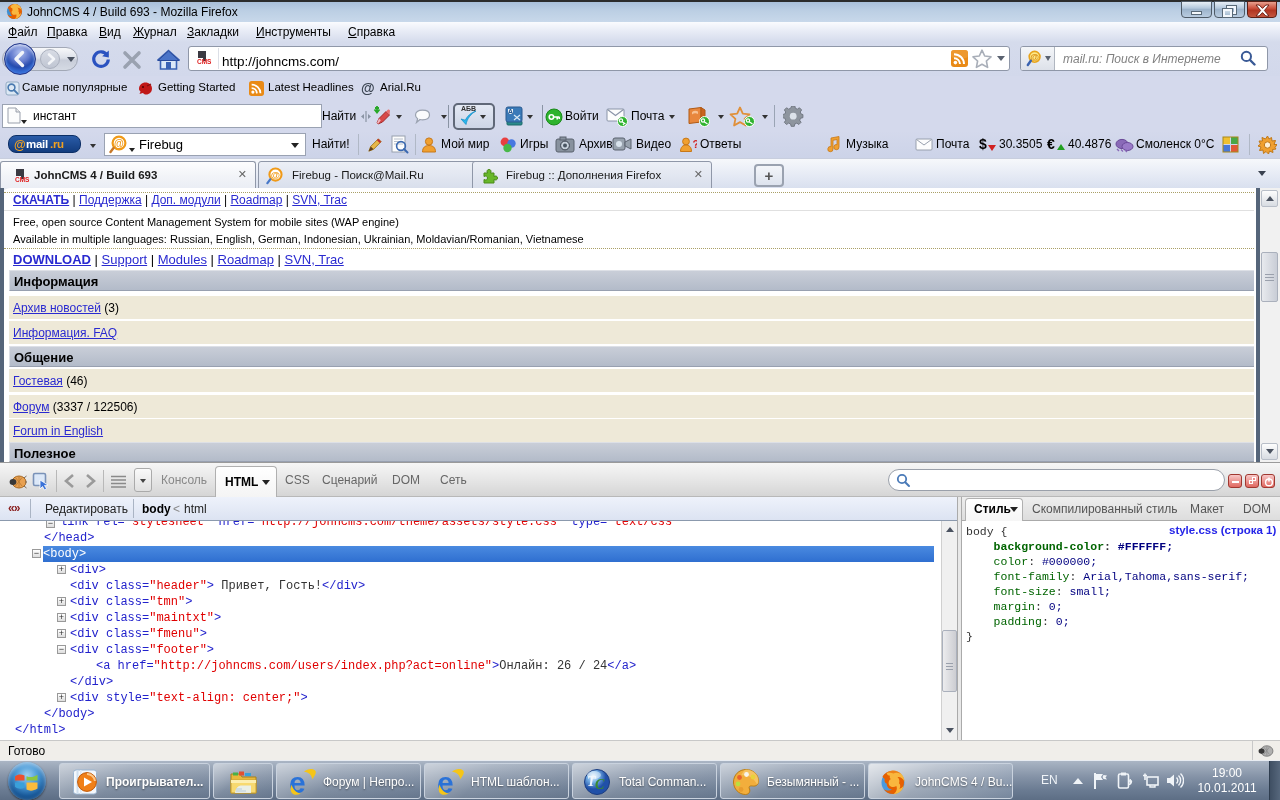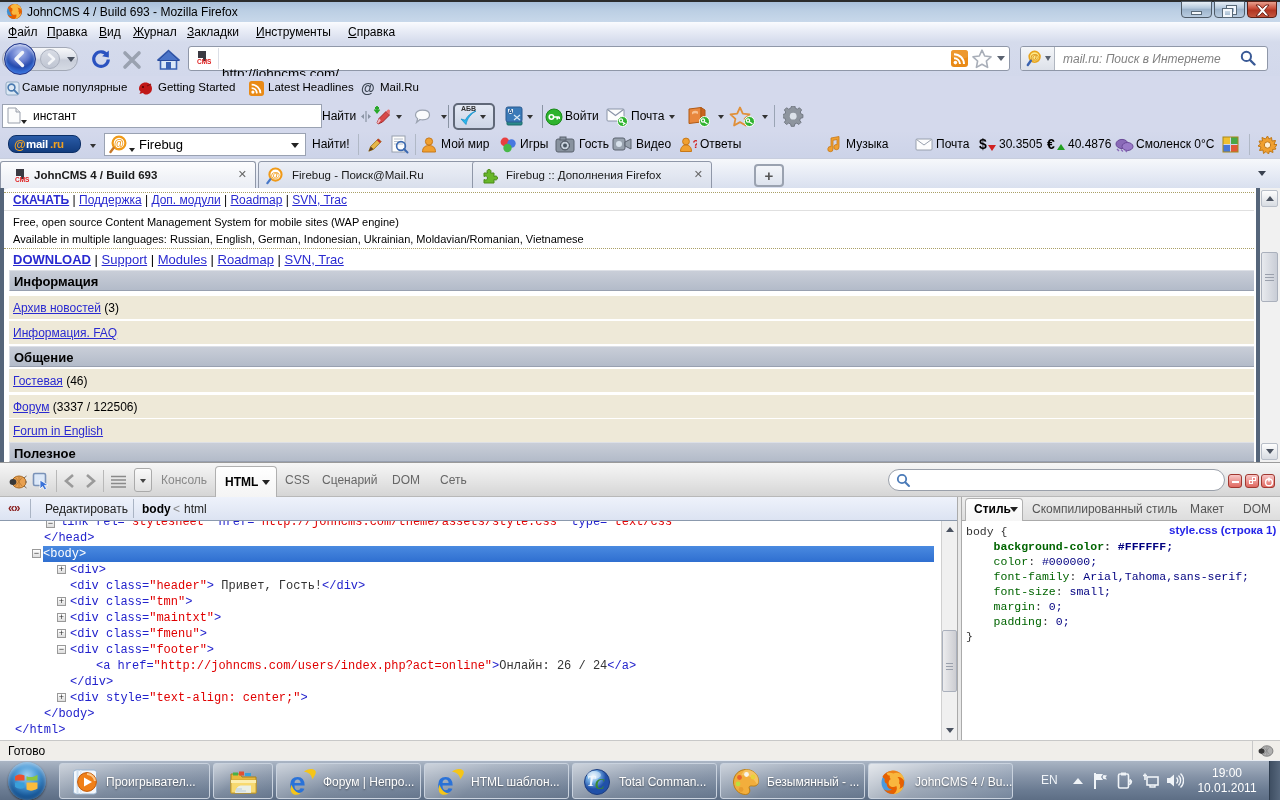--- a/index.html
+++ b/index.html
@@ -154,21 +154,21 @@
     <path d="M11.5 2 L22 11.5 L1 11.5 Z" fill="#4a74c8" stroke="#2a4a9a" stroke-width="1"></path>
     <rect x="9" y="13" width="5" height="7" fill="#3a62b4"></rect>
   </svg>
   <div class="abs" id="urlbar"></div>
   <div class="abs" style="left:192px;top:6px;width:27px;height:21px;border-right:1px solid #dcdfe6;"></div>
   <div class="abs" style="left:197px;top:8px;width:16px;height:16px;">
     <div style="position:absolute;left:1px;top:1px;width:8px;height:7px;background:#3a3a42;"></div>
     <div style="position:absolute;left:6px;top:3px;width:3px;height:8px;background:#3a3a42;"></div>
     <div style="position:absolute;left:0px;top:8px;font-size:6.5px;font-weight:bold;color:#e02020;letter-spacing:0;">CMS</div>
   </div>
-  <div class="abs" style="left:222px;top:24px;font-size:13.5px;">http://johncms.com/</div>
+  <div class="abs" style="left:222px;top:12px;font-size:13.5px;">http://johncms.com/</div>
   <svg class="abs" style="left:951px;top:8px" width="17" height="17" viewBox="0 0 17 17">
     <rect x="0" y="0" width="17" height="17" rx="3" fill="#e98a16"></rect>
     <rect x="0" y="0" width="17" height="8" rx="3" fill="#f0a03c" fill-opacity=".65"></rect>
     <circle cx="4.4" cy="12.6" r="1.8" fill="#fff"></circle>
     <path d="M3 8.2 A6 6 0 0 1 9 14" fill="none" stroke="#fff" stroke-width="2"></path>
     <path d="M3 4.2 A10 10 0 0 1 13 14" fill="none" stroke="#fff" stroke-width="2"></path>
   </svg>
   <svg class="abs" style="left:971px;top:6px" width="22" height="22" viewBox="0 0 22 22">
     <path d="M11 2.2 L13.7 8 L20 8.8 L15.4 13 L16.6 19.4 L11 16.2 L5.4 19.4 L6.6 13 L2 8.8 L8.3 8 Z" fill="#fdfdfd" stroke="#a8aeb8" stroke-width="1.6" stroke-linejoin="round"></path>
   </svg>
@@ -202,21 +202,21 @@
   </svg>
   <span style="left:158px">Getting Started</span>
   <svg style="position:absolute;left:249px;top:5px" width="15" height="15" viewBox="0 0 17 17">
     <rect x="0" y="0" width="17" height="17" rx="3" fill="#e98a16"></rect>
     <circle cx="4.4" cy="12.6" r="1.8" fill="#fff"></circle>
     <path d="M3 8.2 A6 6 0 0 1 9 14" fill="none" stroke="#fff" stroke-width="2"></path>
     <path d="M3 4.2 A10 10 0 0 1 13 14" fill="none" stroke="#fff" stroke-width="2"></path>
   </svg>
   <span style="left:268px">Latest Headlines</span>
   <span style="left:361px;font-size:14px;font-weight:bold;color:#3b4552;top:4px">@</span>
-  <span style="left:380px">Mail.Ru</span>
+  <span style="left:380px">Arial.Ru</span>
 </div>
 
 <div class="abs" id="mrow1">
   <div class="abs" style="left:2px;top:3px;width:320px;height:24px;background:#fff;border:1px solid #9aa2b2;"></div>
   <svg class="abs" style="left:7px;top:6px" width="14" height="17" viewBox="0 0 14 17">
       <path d="M1 1 L9 1 L13 5 L13 16 L1 16 Z" fill="#fcfcfc" stroke="#9aa0ac"></path>
       <path d="M9 1 L9 5 L13 5" fill="#e8e8e8" stroke="#9aa0ac"></path>
     </svg>
   <div class="abs tri-d" style="left:21px;top:19px;border-left-width:3px;border-right-width:3px;border-top-width:4px;border-top-color:#222"></div>
   <span class="lbl" style="left:33px">инстант</span>
@@ -330,21 +330,21 @@
     <circle cx="12.5" cy="7.5" r="4.2" fill="#4878e0"></circle>
     <circle cx="8.5" cy="12" r="4.2" fill="#48b848"></circle>
   </svg>
   <span class="lbl" style="left:520px;top:6px">Игры</span>
   <svg class="abs" style="left:555px;top:5px" width="20" height="17" viewBox="0 0 20 17">
     <rect x="1" y="3" width="18" height="13" rx="2" fill="#88929e" stroke="#5a626e"></rect>
     <rect x="5" y="1" width="6" height="3" fill="#88929e" stroke="#5a626e"></rect>
     <circle cx="10" cy="9.5" r="4.4" fill="#c8d2dc" stroke="#3a424e"></circle>
     <circle cx="10" cy="9.5" r="2" fill="#4a5662"></circle>
   </svg>
-  <span class="lbl" style="left:579px;top:6px">Гость</span>
+  <span class="lbl" style="left:579px;top:6px">Архив</span>
   <svg class="abs" style="left:612px;top:5px" width="20" height="16" viewBox="0 0 20 16">
     <rect x="1" y="2" width="12" height="12" rx="2" fill="#98a2ae" stroke="#5a626e"></rect>
     <path d="M13 6 L19 3 L19 13 L13 10 Z" fill="#98a2ae" stroke="#5a626e"></path>
     <circle cx="7" cy="8" r="3" fill="#d8e2ec"></circle>
   </svg>
   <span class="lbl" style="left:636px;top:6px">Видео</span>
   <svg class="abs" style="left:679px;top:5px" width="18" height="18" viewBox="0 0 18 18">
     <circle cx="7" cy="5.5" r="3.4" fill="#f0a030" stroke="#c87818"></circle>
     <path d="M1.5 15.5 C1.5 11 4 9 7 9 C10 9 12.5 11 12.5 15.5 Z" fill="#f0a030" stroke="#c87818"></path>
     <text x="13.5" y="12" font-size="11" font-weight="bold" fill="#d02020" font-family="Liberation Sans">?</text>
@@ -573,21 +573,21 @@
 </div>
 
 <div class="abs" id="taskbar">
   <div style="position:absolute;left:8px;top:1px;width:38px;height:38px;border-radius:50%;background:radial-gradient(circle at 50% 35%,#9ed0f0 0%,#4a9ad8 35%,#1a5a9a 65%,#0c3a6a 100%);box-shadow:inset 0 2px 4px rgba(255,255,255,.6), 0 1px 2px rgba(0,0,0,.5);"></div>
   <svg style="position:absolute;left:13px;top:8px" width="28" height="25" viewBox="0 0 28 25">
     <path d="M2 7.5 C5 5 8 5 11.5 6.5 L11.5 11.6 L2 11.6 Z" fill="#ec4f2e"></path>
     <path d="M13.5 7.2 C17 8.6 20.5 8.4 24.5 5.8 L24.5 11.6 L13.5 11.6 Z" fill="#8cc63f"></path>
     <path d="M2 13.6 L11.5 13.6 L11.5 18.8 C8 20.3 5 20.2 2 17.8 Z" fill="#3aa0da"></path>
     <path d="M13.5 13.6 L24.5 13.6 L24.5 19.5 C20.5 22 17 22.2 13.5 20.6 Z" fill="#fbbc3c"></path>
   </svg>
-  <div class="tbtn" style="left:59px;width:151px;">
+  <div class="tbtn" style="left:59px;width:151px;font-weight:bold;">
     <svg style="position:absolute;left:11px;top:4px" width="28" height="28" viewBox="0 0 28 28">
       <rect x="2.5" y="2" width="23" height="24" rx="2.5" fill="#f4f8fc" stroke="#9ab4d0"></rect>
       <rect x="5.5" y="2" width="2" height="24" fill="#d0dfee"></rect>
       <rect x="9" y="2" width="1.6" height="24" fill="#dde9f4"></rect>
       <circle cx="16" cy="14" r="9.4" fill="#f08018"></circle>
       <circle cx="16" cy="14" r="9.4" fill="none" stroke="#c05808"></circle>
       <path d="M16 6 A8 8 0 0 1 24 13" fill="none" stroke="#ffd9a8" stroke-width="2" opacity=".8"></path>
       <path d="M13 9.6 L21 14 L13 18.4 Z" fill="#fff"></path>
     </svg>
     <span class="cap">Проигрывател...</span>

